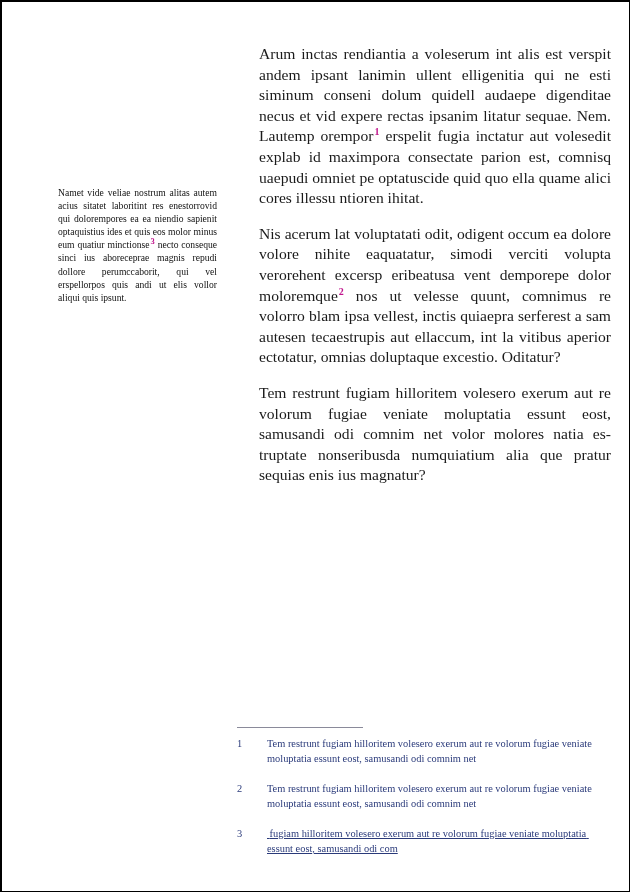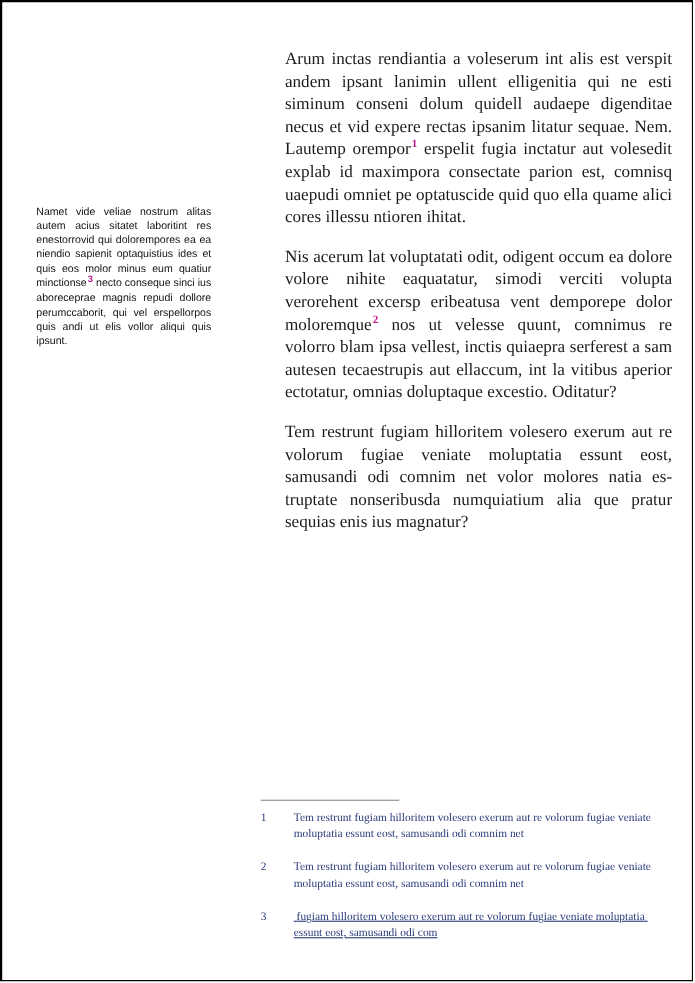--- a/index.html
+++ b/index.html
@@ -18,22 +18,22 @@
       font-size: 15.6px; line-height: 20.6px; color: #1a1a1a;
       text-align: justify;
       margin-left: 22px;
     }
     .main p { margin: 0 0 15px 0; hyphens: auto; }
     sup.fn {
       color: #c0148c; font-weight: bold; font-size: 10px;
       line-height: 0; vertical-align: 6px; margin-left: 1px;
     }
     .sidenote {
-      position: absolute; left: 31px; top: 184px; width: 159px;
-      font-family: Liberation Sans, sans-serif;
+      position: absolute; left: 56px; top: 184px; width: 159px;
+      font-family: Liberation Serif, serif;
       font-size: 9.6px; line-height: 13.1px; color: #111;
       text-align: justify;
     }
     .sidenote p { margin: 0; }
     .sidenote sup.fn { font-size: 8.5px; vertical-align: 4px; font-weight: bold; }
     .fn-rule {
       position: absolute; left: 235px; top: 725px; width: 126px;
       height: 0; border-top: 1px solid #8a8a9a;
     }
     .footnotes {

